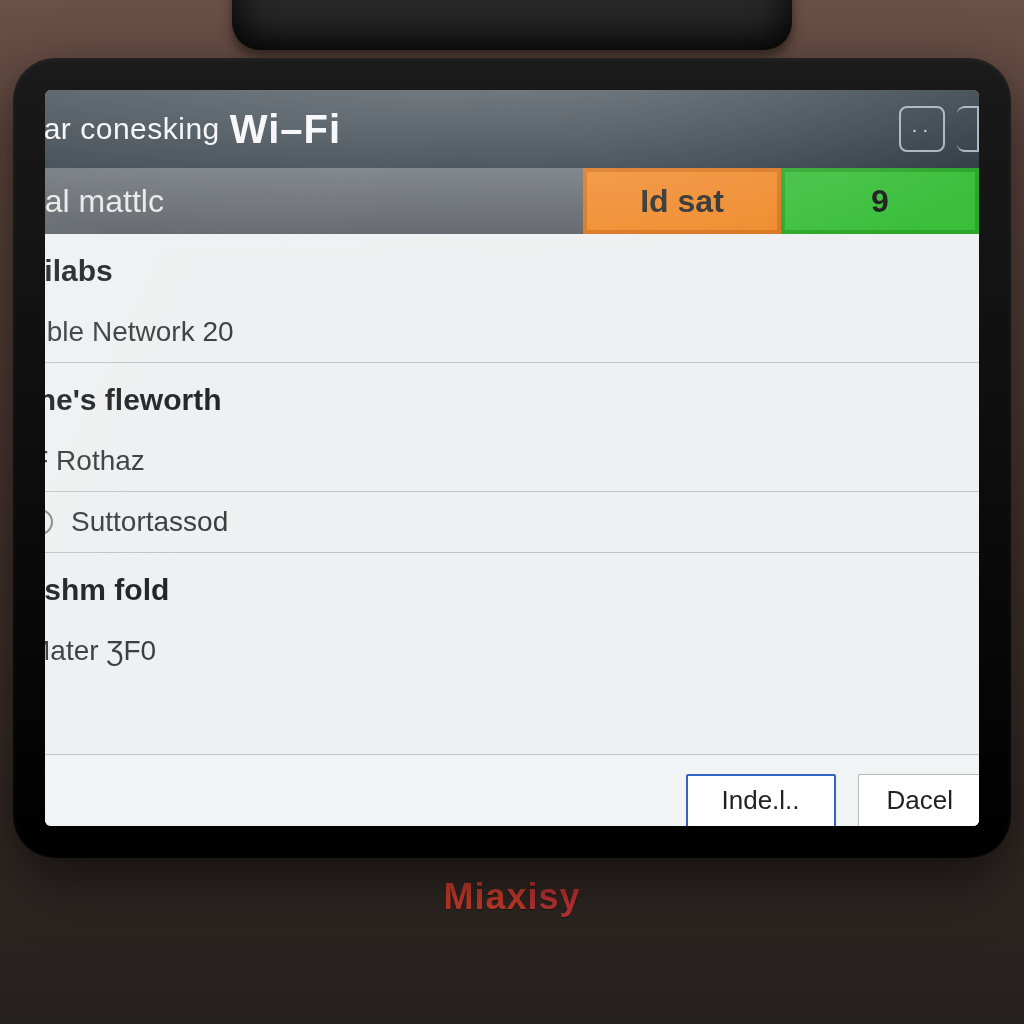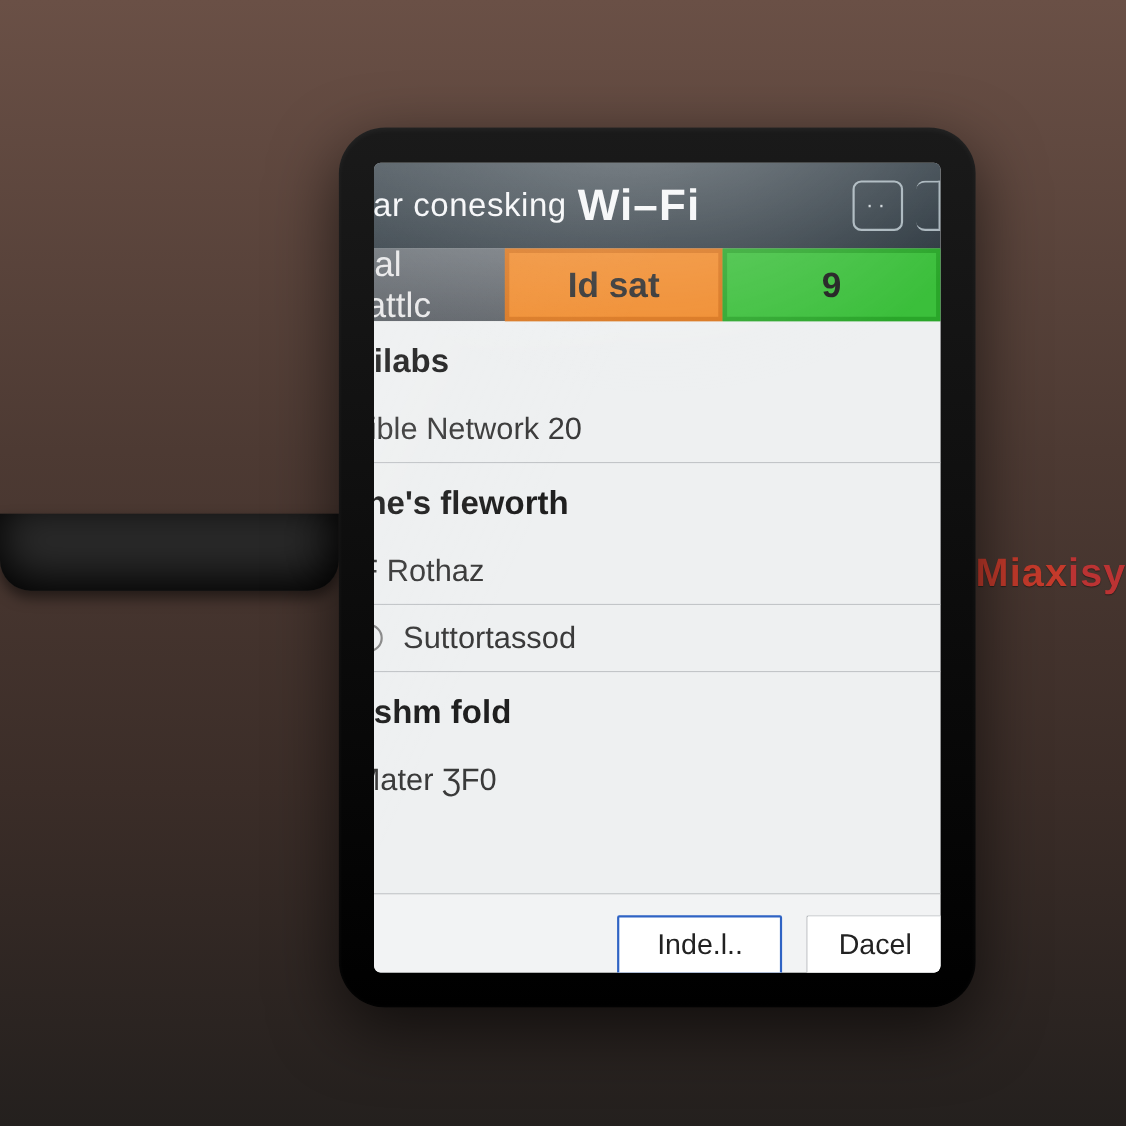--- a/index.html
+++ b/index.html
@@ -10,20 +10,21 @@
     display: flex;
     flex-direction: column;
     align-items: center;
     justify-content: center;
   }
   .device {
     width: 1024px;
     height: 1024px;
     position: relative;
     display: flex;
+    flex-direction: column;
     align-items: center;
   }
   .handle {
     width: 560px;
     height: 70px;
     margin-top: -20px;
     background: #2a2a2a;
     border-radius: 0 0 28px 28px;
     box-shadow: inset 0 -10px 40px #000, 0 6px 12px rgba(0,0,0,.5);
   }

